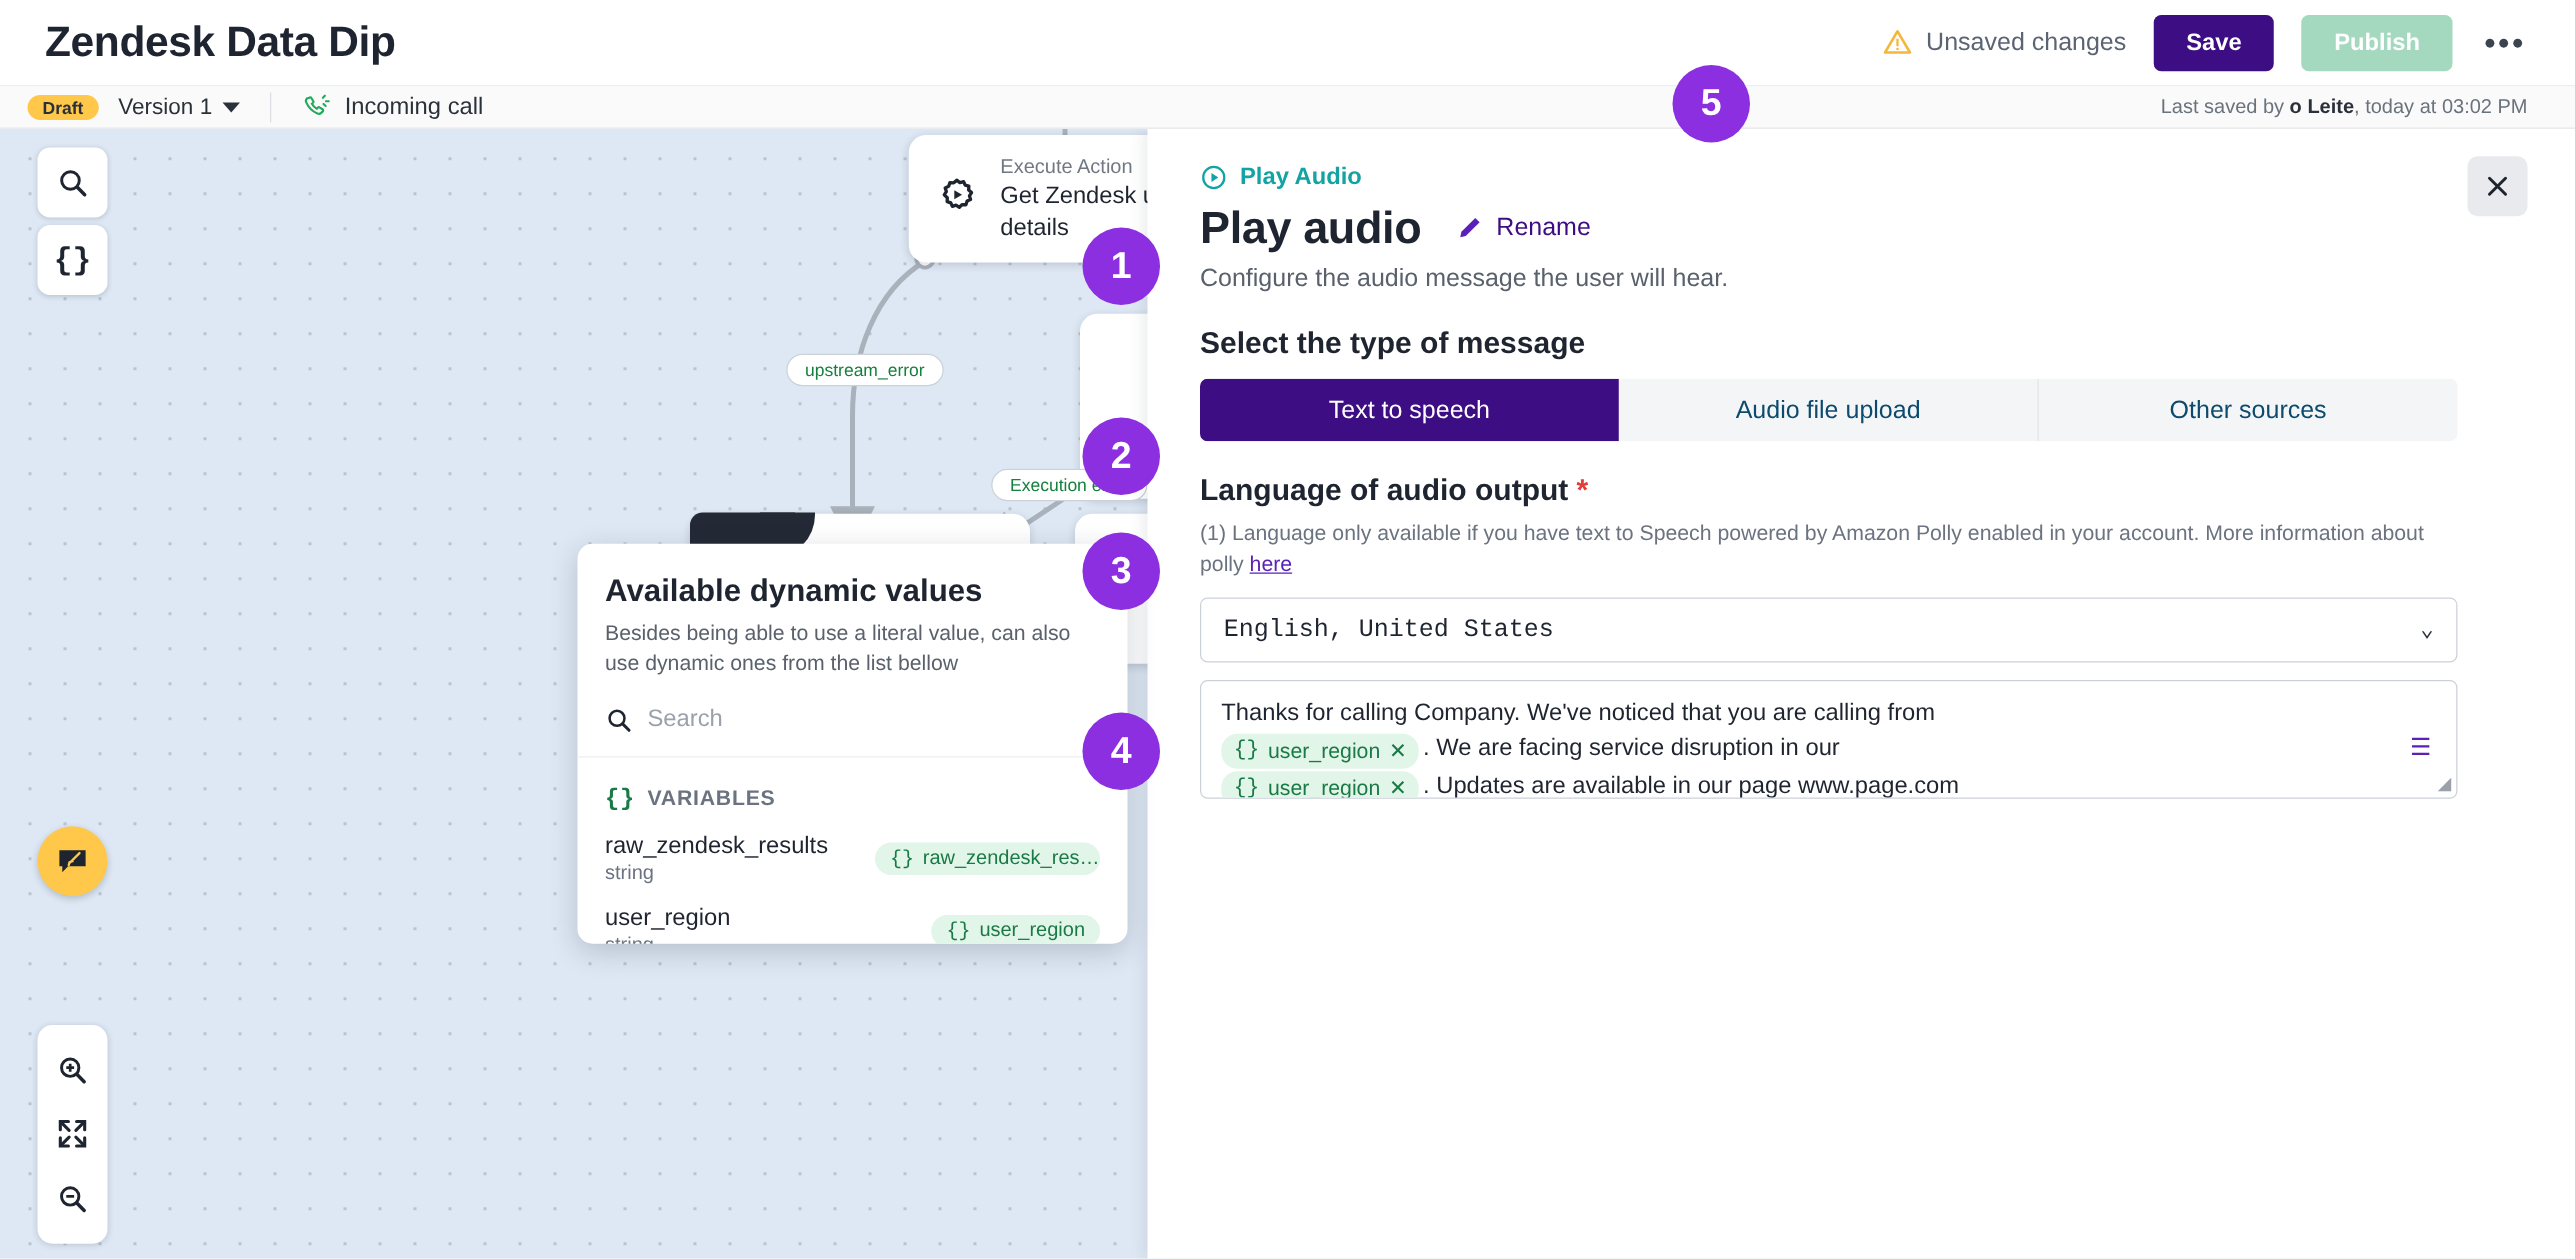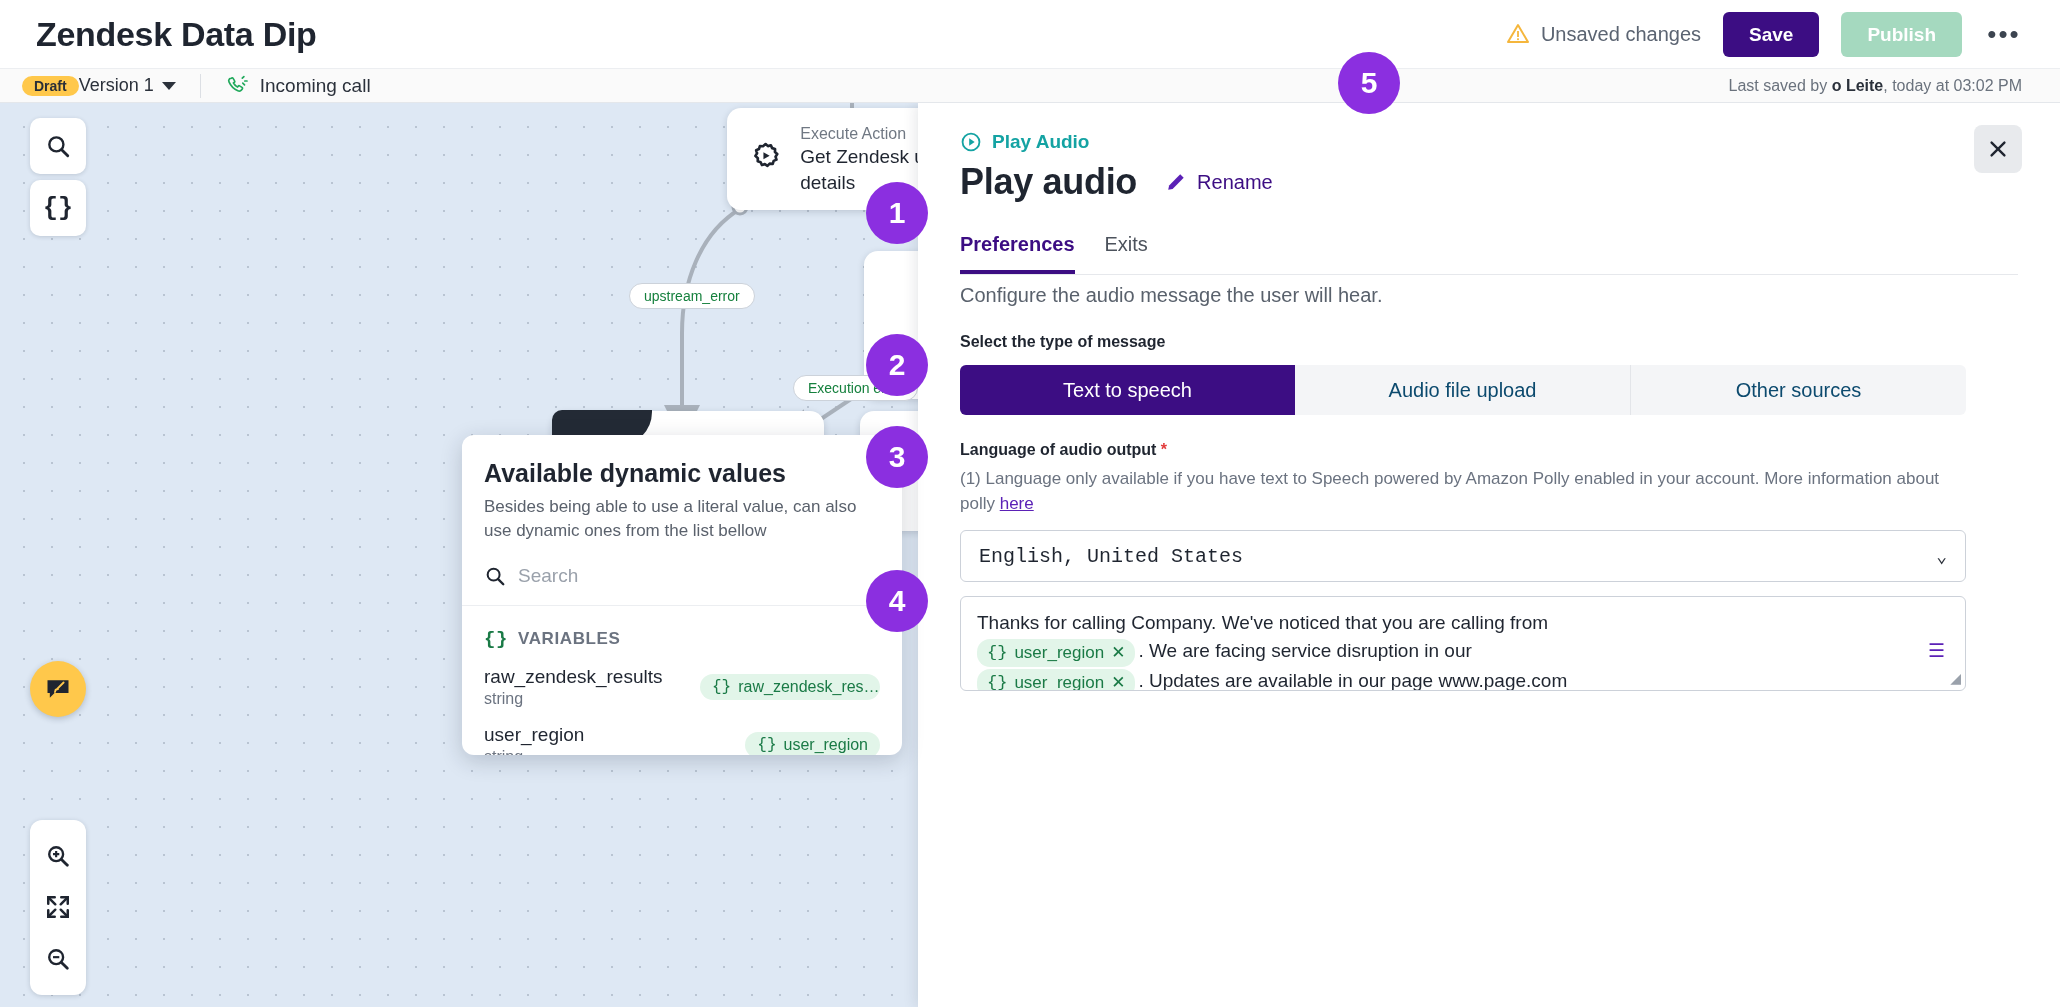--- a/index.html
+++ b/index.html
@@ -53,21 +53,21 @@
     background: #fafafa; border-top: 1px solid #eceef1; border-bottom: 1px solid #e4e7eb;
     display: flex; align-items: center; padding: 0 22px;
     z-index: 39;
   }
   .chip-draft {
     background: #ffc84b; color: #2a2f38; font-size: 14px; font-weight: bold;
     border-radius: 10px; padding: 2px 12px;
   }
   .version {
     display: flex; align-items: center; gap: 8px;
-    font-size: 18px; color: #2b313b; cursor: pointer;
+    font-size: 18px; color: #2b313b; margin-left: 16px; cursor: pointer;
   }
   .chev { width: 0; height: 0; border-left: 7px solid transparent; border-right: 7px solid transparent;
           border-top: 8px solid #2b313b; }
   .divider-v { width: 1px; height: 24px; background: #dcdfe4; margin: 0 24px; }
   .trigger { display: flex; align-items: center; gap: 11px; font-size: 19px; color: #2b313b; }
   .lastsaved { margin-left: auto; font-size: 16px; color: #6a727d; padding-right: 16px; }
   .lastsaved b { color: #2b313b; }
 
   
   .canvas {
@@ -154,21 +154,21 @@
   .tab { font-size: 20px; color: #4c525c; padding-bottom: 14px; cursor: pointer; }
   .tab.active { color: #3c0d83; font-weight: bold; border-bottom: 4px solid #3c0d83; }
   .close-btn {
     position: absolute; right: 38px; top: 22px; width: 48px; height: 48px;
     background: #e8eaed; border: none; border-radius: 8px; cursor: pointer;
     display: flex; align-items: center; justify-content: center;
   }
 
   .section-title { margin-top: 44px; font-size: 26px; font-weight: bold; color: #1f2530; }
   .section-sub { margin-top: 9px; font-size: 20px; color: #59616c; }
-  .field-label { margin-top: 26px; font-size: 16px; font-weight: bold; color: #1f2530; }
+  .field-label { margin-top: 26px; font-size: 24px; font-weight: bold; color: #1f2530; }
   .req { color: #e23c3c; }
   .hint { margin-top: 8px; font-size: 17px; color: #6b7380; line-height: 1.45; max-width: 1010px; }
   .hint a { color: #5b21b6; }
 
   .seg { display: flex; margin-top: 14px; border-radius: 6px; overflow: hidden; background: #f4f5f7; width: 1006px; }
   .seg-item {
     flex: 1; height: 50px; line-height: 50px; text-align: center;
     font-size: 20px; color: #0c4a6e; cursor: pointer; border-right: 1px solid #e3e5e9;
   }
   .seg-item:last-child { border-right: none; }
@@ -364,24 +364,20 @@
     <div class="panel-title-row">
       <div class="panel-title">Play audio</div>
       <div class="rename">
         <svg width="22" height="22" viewBox="0 0 24 24">
           <path d="M16.6 3.6 L20.4 7.4 L8.3 19.5 L3.5 20.5 L4.5 15.7 Z" fill="#5b21b6"></path>
         </svg>
         <span>Rename</span>
       </div>
     </div>
 
-    <div class="tabs">
-      <div class="tab active">Preferences</div>
-      <div class="tab">Exits</div>
-    </div>
 
     <button class="close-btn">
       <svg width="22" height="22" viewBox="0 0 24 24">
         <path d="M5 5 L19 19 M19 5 L5 19" stroke="#1f2530" stroke-width="2.6" stroke-linecap="round"></path>
       </svg>
     </button>
 
     <div class="section-sub">Configure the audio message the user will hear.</div>
 
     <div class="field-label">Select the type of message</div>

